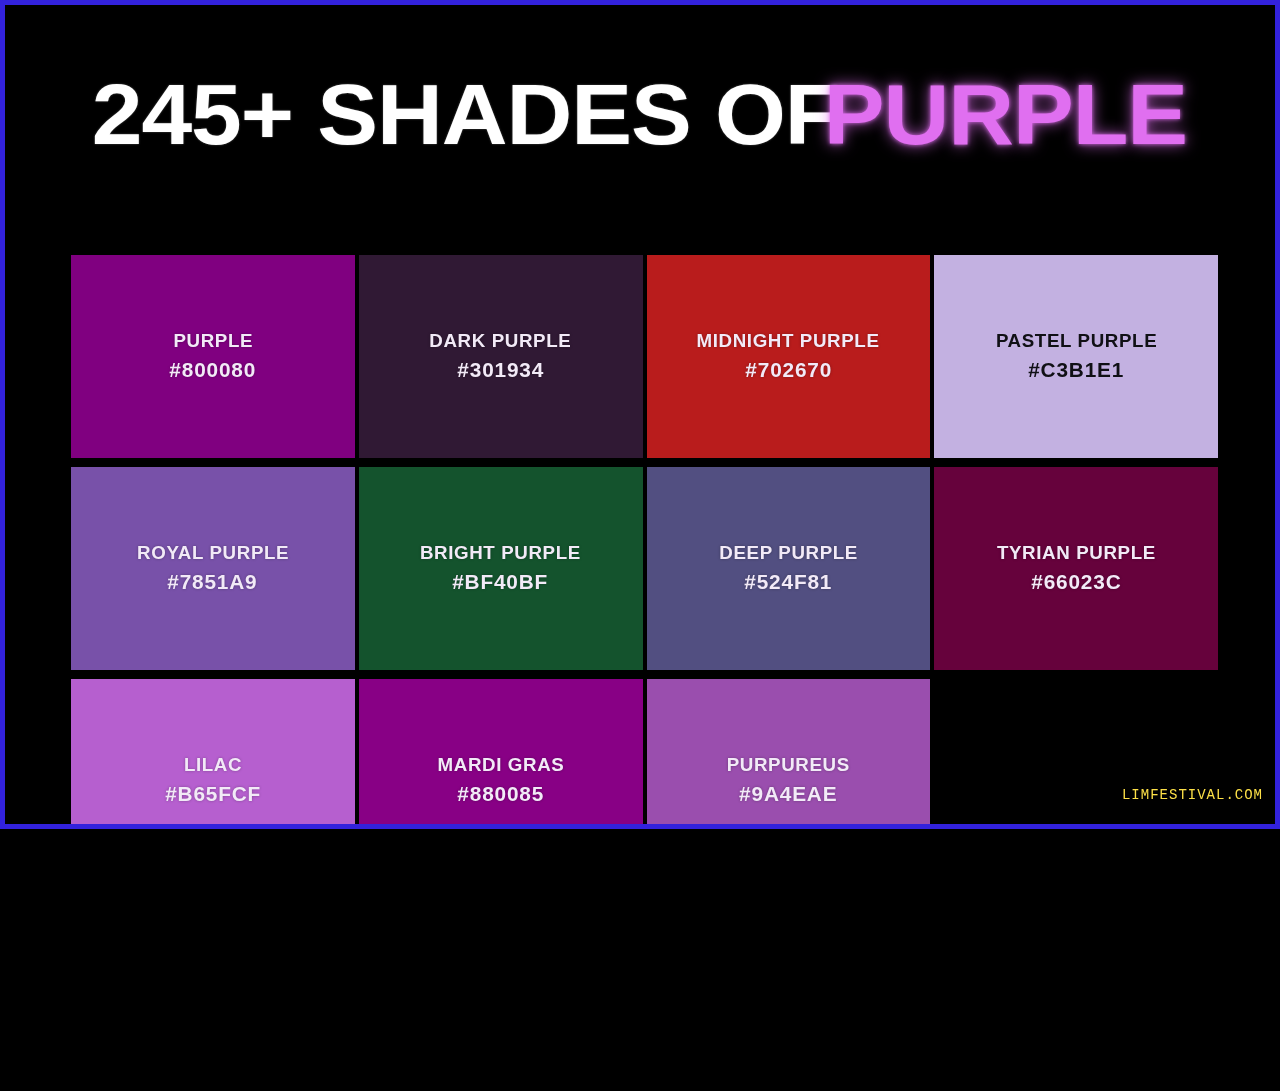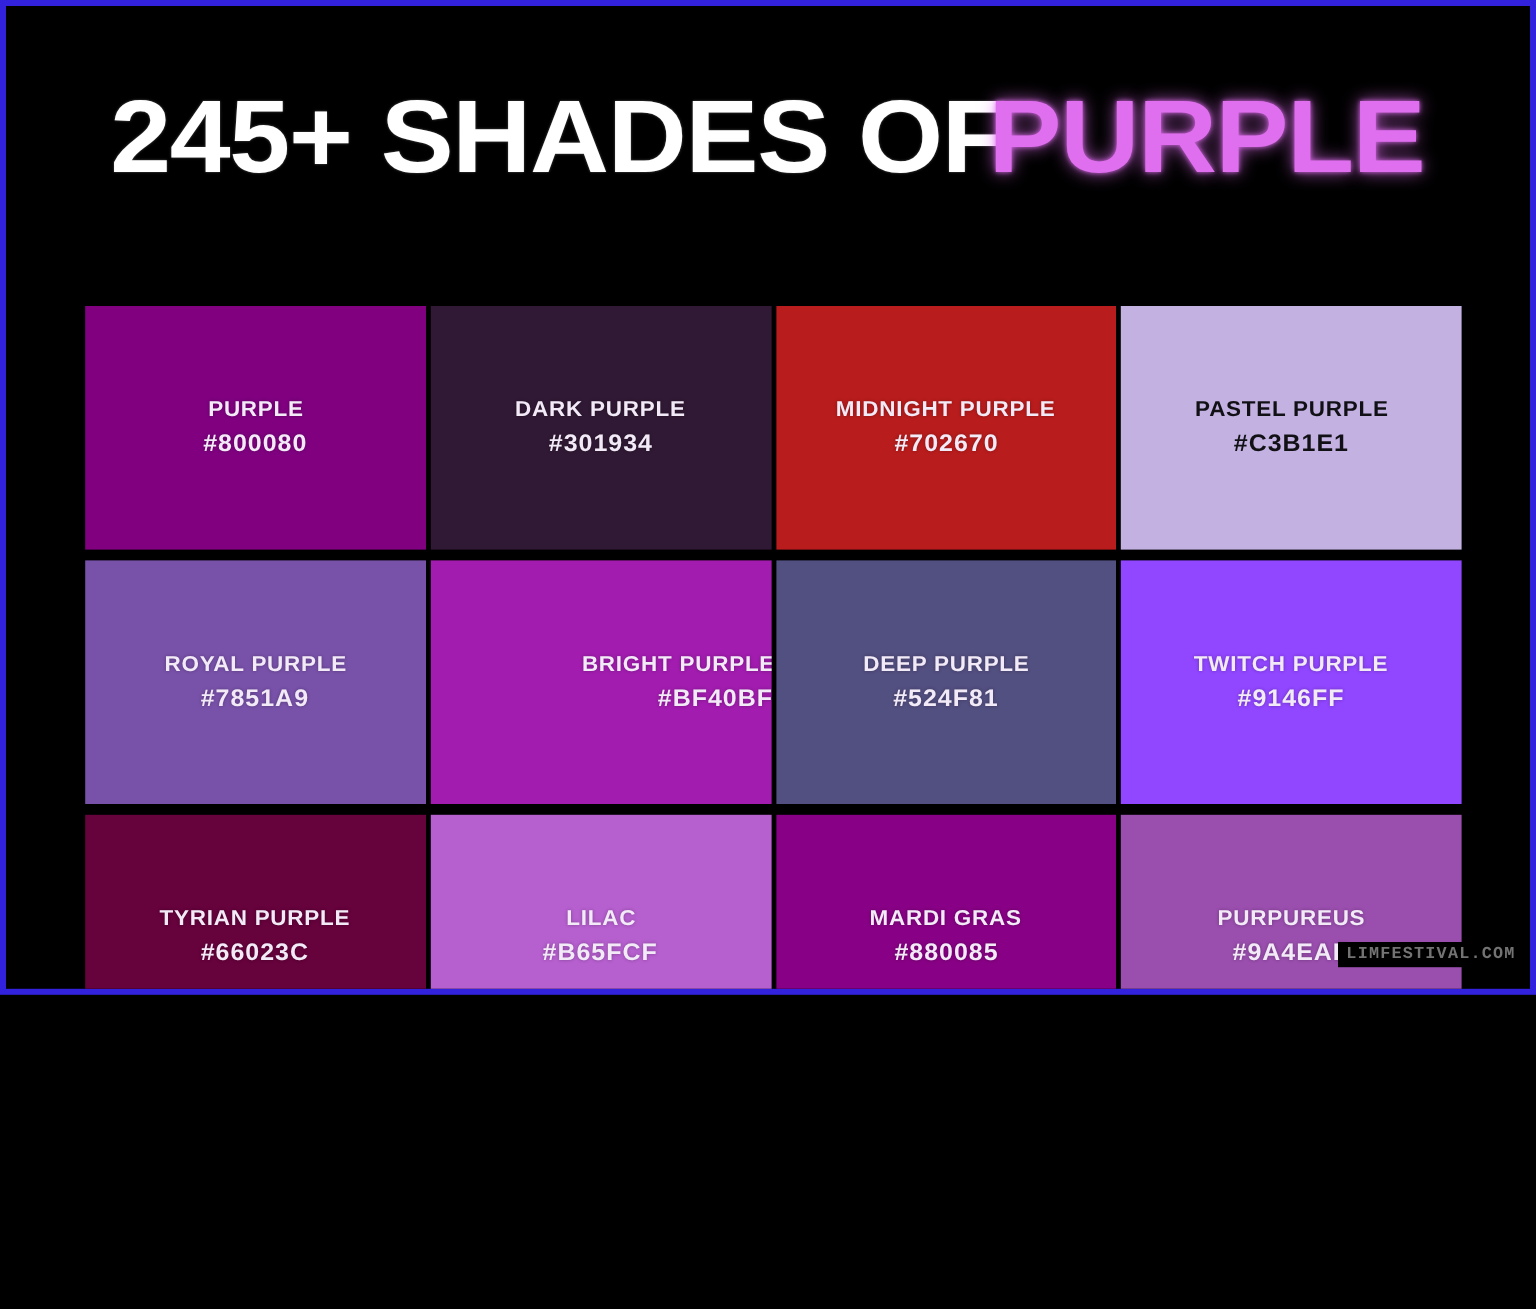--- a/index.html
+++ b/index.html
@@ -101,24 +101,24 @@
   .dark-text .swatch-hex {
     color: #101015;
   }
 
   
   #watermark {
     position: absolute;
     right: 5px;
     bottom: 18px;
     background: #000000;
-    color: #737373;
+    color: #fde047;
     font-family: "Liberation Mono", "DejaVu Sans Mono", monospace;
     font-size: 14px;
-    font-weight: bold;
+    font-weight: normal;
     letter-spacing: 1px;
     padding: 3px 7px 4px 7px;
     line-height: 1;
   }
 </style>
 </head>
 <body>
 
 <div id="poster">
 
@@ -140,31 +140,27 @@
         <div class="swatch-hex">#702670</div>
       </div>
       <div class="swatch dark-text" style="background: rgb(195, 177, 225);">
         <div class="swatch-name">PASTEL PURPLE</div>
         <div class="swatch-hex">#C3B1E1</div>
       </div>
       <div class="swatch light-text" style="background: rgb(120, 81, 169);">
         <div class="swatch-name">ROYAL PURPLE</div>
         <div class="swatch-hex">#7851A9</div>
       </div>
-      <div class="swatch light-text" style="background: #a21caf; align-items: flex-end;">
+      <div class="swatch light-text" style="background: #14532d;">
         <div class="swatch-name">BRIGHT PURPLE</div>
         <div class="swatch-hex">#BF40BF</div>
       </div>
       <div class="swatch light-text" style="background: rgb(82, 79, 129);">
         <div class="swatch-name">DEEP PURPLE</div>
         <div class="swatch-hex">#524F81</div>
-      </div>
-      <div class="swatch light-text" style="background: rgb(145, 70, 255);">
-        <div class="swatch-name">TWITCH PURPLE</div>
-        <div class="swatch-hex">#9146FF</div>
       </div>
       <div class="swatch light-text" style="background: rgb(102, 2, 60);">
         <div class="swatch-name">TYRIAN PURPLE</div>
         <div class="swatch-hex">#66023C</div>
       </div>
       <div class="swatch light-text" style="background: rgb(182, 95, 207);">
         <div class="swatch-name">LILAC</div>
         <div class="swatch-hex">#B65FCF</div>
       </div>
       <div class="swatch light-text" style="background: rgb(136, 0, 133);">

